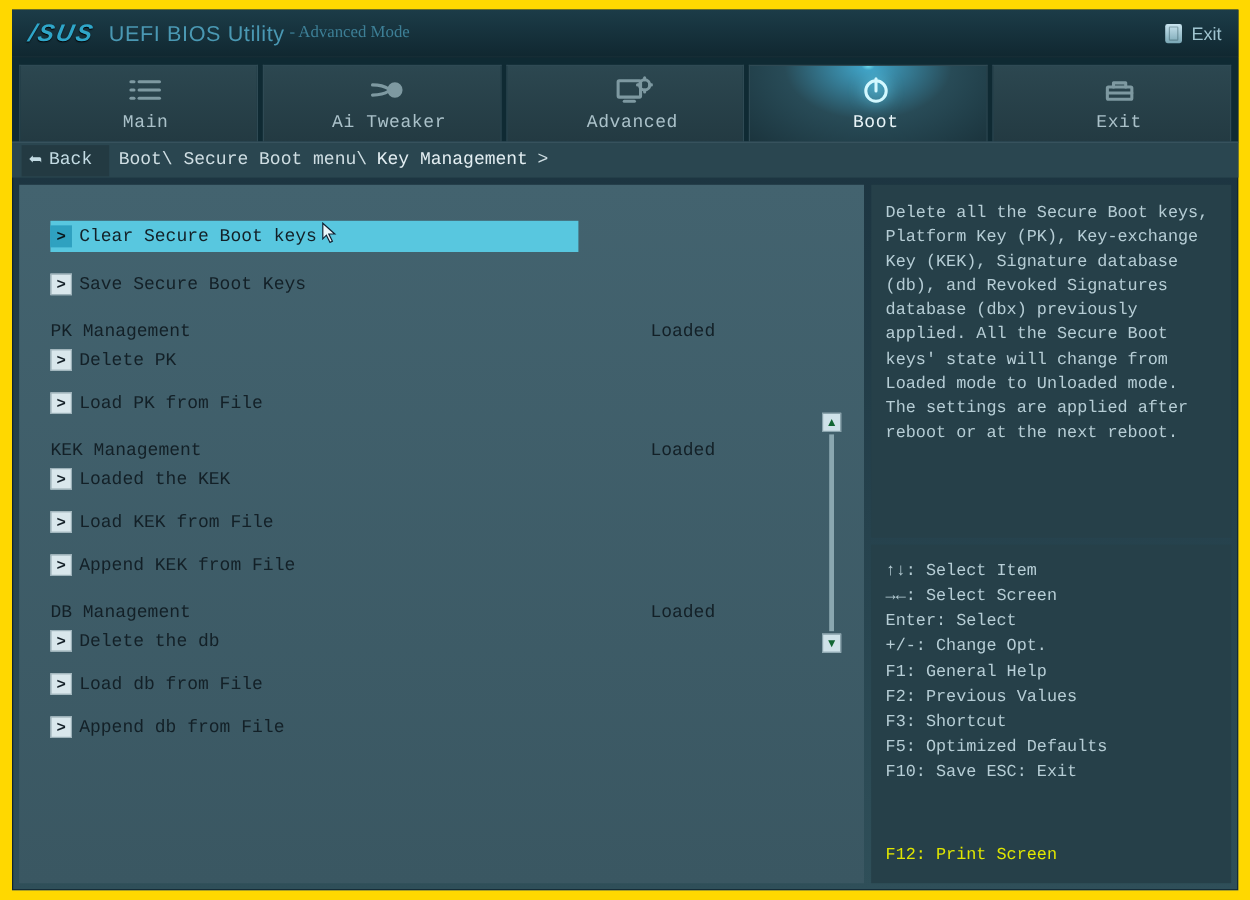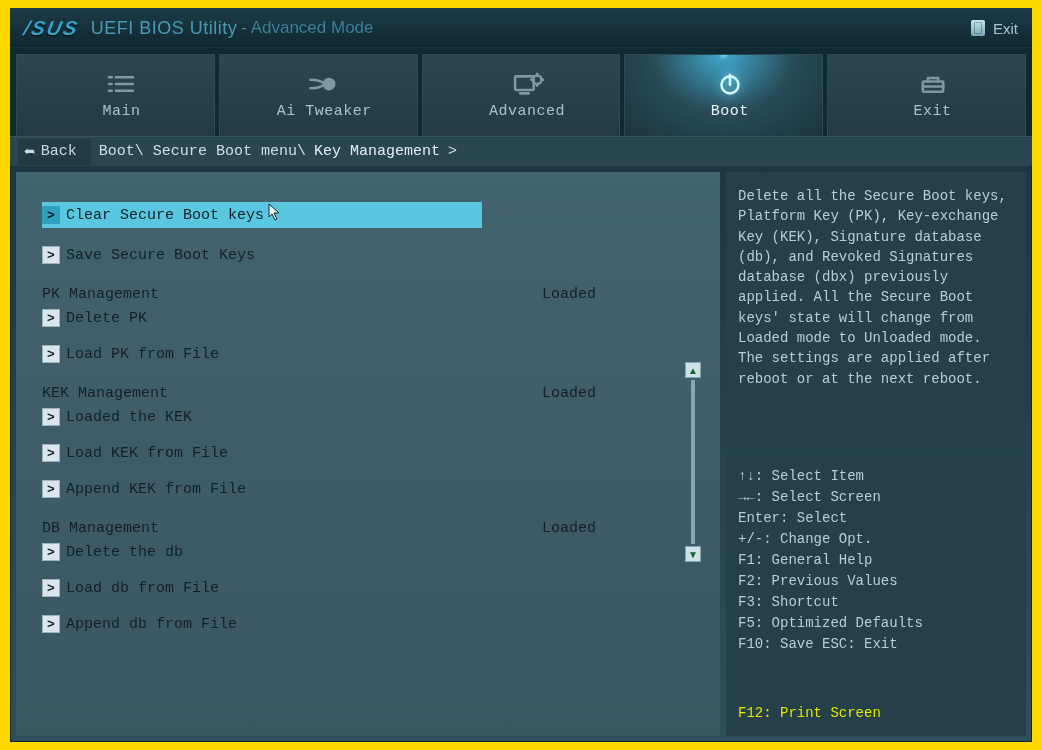--- a/index.html
+++ b/index.html
@@ -34,21 +34,21 @@
     font-weight: 900;
     font-style: italic;
     letter-spacing: 2px;
     color: #2fa6c9;
     font-size: 20px;
     margin-right: 12px;
     transform: skewX(-12deg);
     text-shadow: 0 1px 1px #000;
   }
   .title   { color:#4a98b3; font-weight:400; font-size:18px; letter-spacing:.5px; }
-  .subtitle { color:#3d7f96; font-size:17px; margin-left:4px; }
+  .subtitle { color:#3d7f96; font-size:14px; margin-left:4px;font-family:Liberation Serif, serif; }
   .exit {
     margin-left:auto;
     color:#9fc4cf;
     font-size:15px;
     display:flex; align-items:center; gap:8px;
     cursor:pointer;
   }
   .exit-icon {
     width:14px; height:16px;
     background: linear-gradient(#c9e4ef,#7aa7b5);
@@ -63,21 +63,21 @@
 
   
   .tabs {
     display:flex;
     gap:4px;
     padding:6px 6px 0 6px;
     background:#0f2a33;
   }
   .tab {
     flex:1 1 0;
-    height:82px;
+    height:64px;
     background: linear-gradient(180deg,#2c4750,#233a42);
     border:1px solid #2f4a54;
     border-bottom:none;
     display:flex;
     flex-direction:column;
     align-items:center;
     justify-content:center;
     gap:6px;
     cursor:pointer;
     color:#aac1c9;

